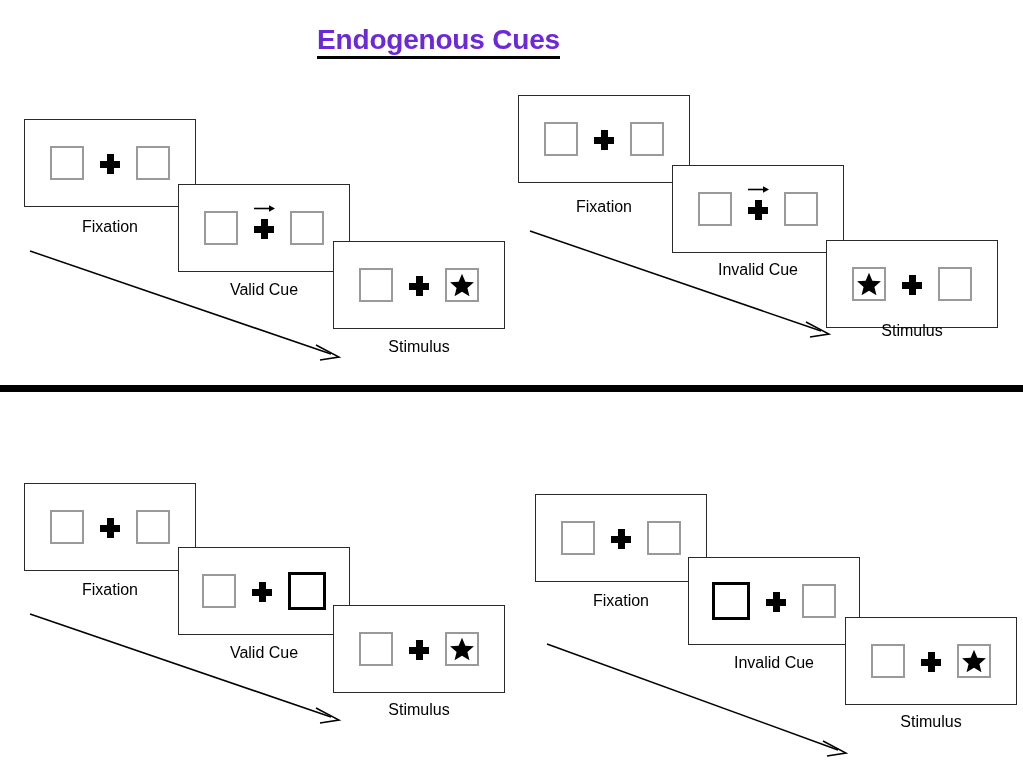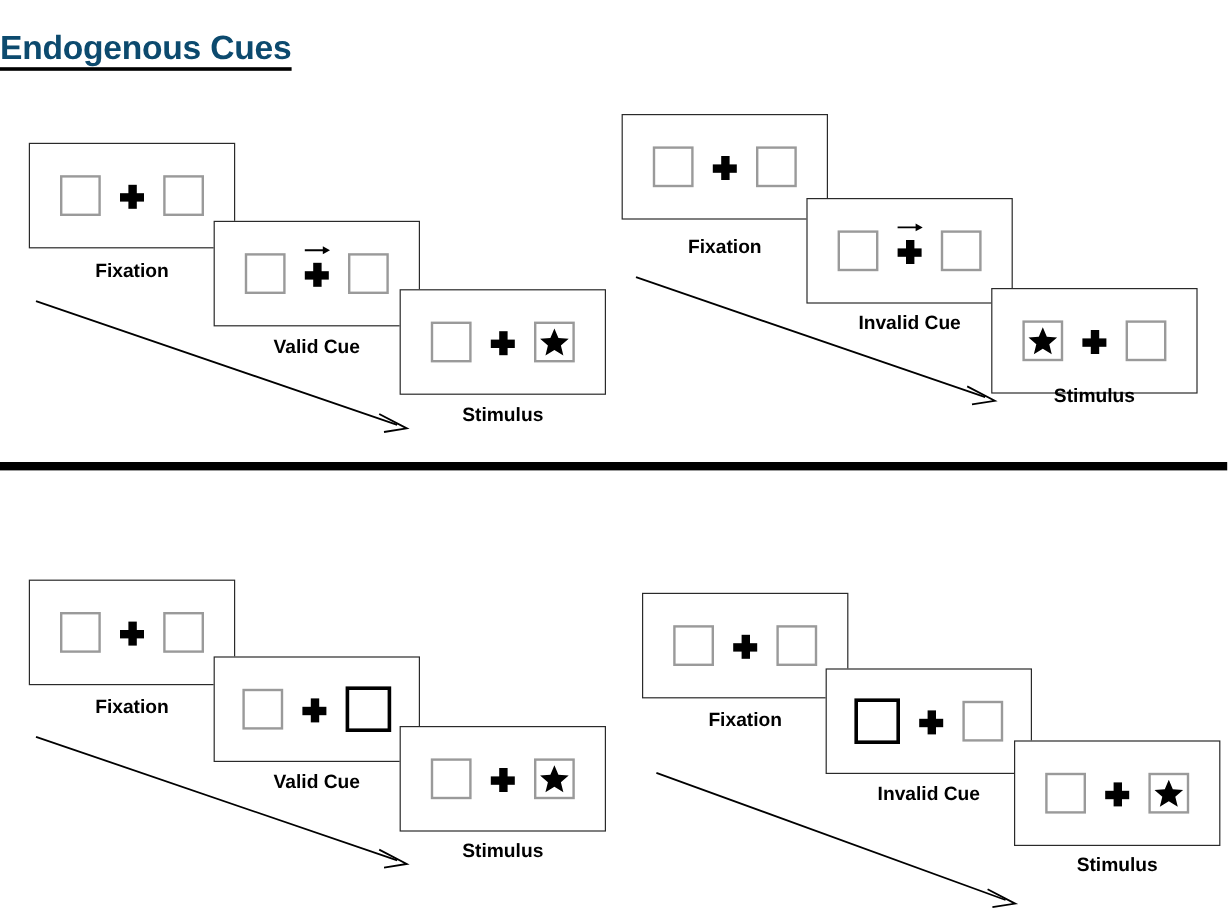--- a/index.html
+++ b/index.html
@@ -18,24 +18,25 @@
     height: 767px;
     background: #ffffff;
     overflow: hidden;
   }
 
   
   .section-title {
     position: absolute;
     left: 0;
     width: 877px;
+    text-align: center;
     font-size: 28px;
     font-weight: bold;
     letter-spacing: -0.2px;
-    color: #0c4a6e;
+    color: #6d28d9;
   }
   .section-title span {
     border-bottom: 3px solid #000000;
     padding-bottom: 1px;
   }
 
   
   .divider {
     position: absolute;
     left: 0;
@@ -116,21 +117,21 @@
   .star {
     width: 26px;
     height: 26px;
     display: block;
   }
 
   
   .stage-label {
     position: absolute;
     font-size: 16px;
-    font-weight: bold;
+    font-weight: normal;
     color: #000000;
     white-space: nowrap;
     text-align: center;
   }
 
   
   .flow-arrow {
     position: absolute;
     pointer-events: none;
   }

